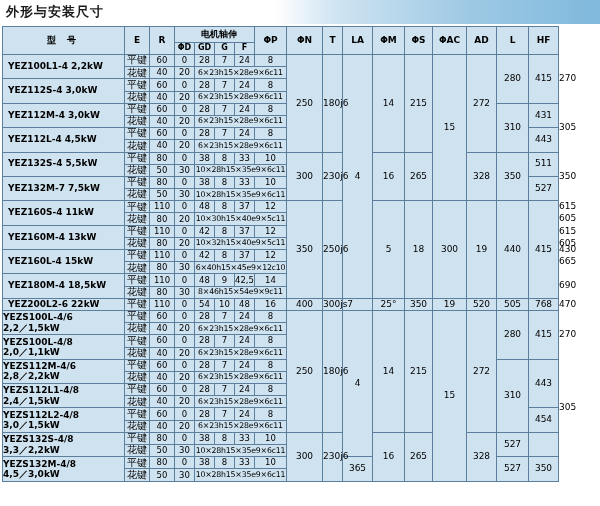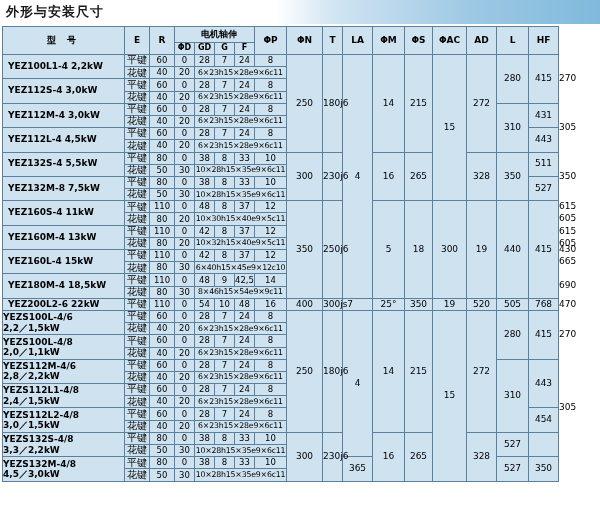--- a/index.html
+++ b/index.html
@@ -211,21 +211,21 @@
       <td rowspan="4" class="big">350</td>
     </tr>
     <tr class="row">
       <td class="cn">花键</td>
       <td>50</td>
       <td>30</td>
       <td colspan="4" class="multi">10×28h15×35e9×6c11</td>
     </tr>
 
     <tr class="row">
-      <td rowspan="2" class="model">YEZ132M-8  7,5kW</td>
+      <td rowspan="2" class="model">YEZ132M-7  7,5kW</td>
       <td class="cn">平键</td>
       <td>80</td>
       <td>0</td>
       <td>38</td>
       <td>8</td>
       <td>33</td>
       <td>10</td>
       <td rowspan="2" class="big">527</td>
     </tr>
     <tr class="row">

